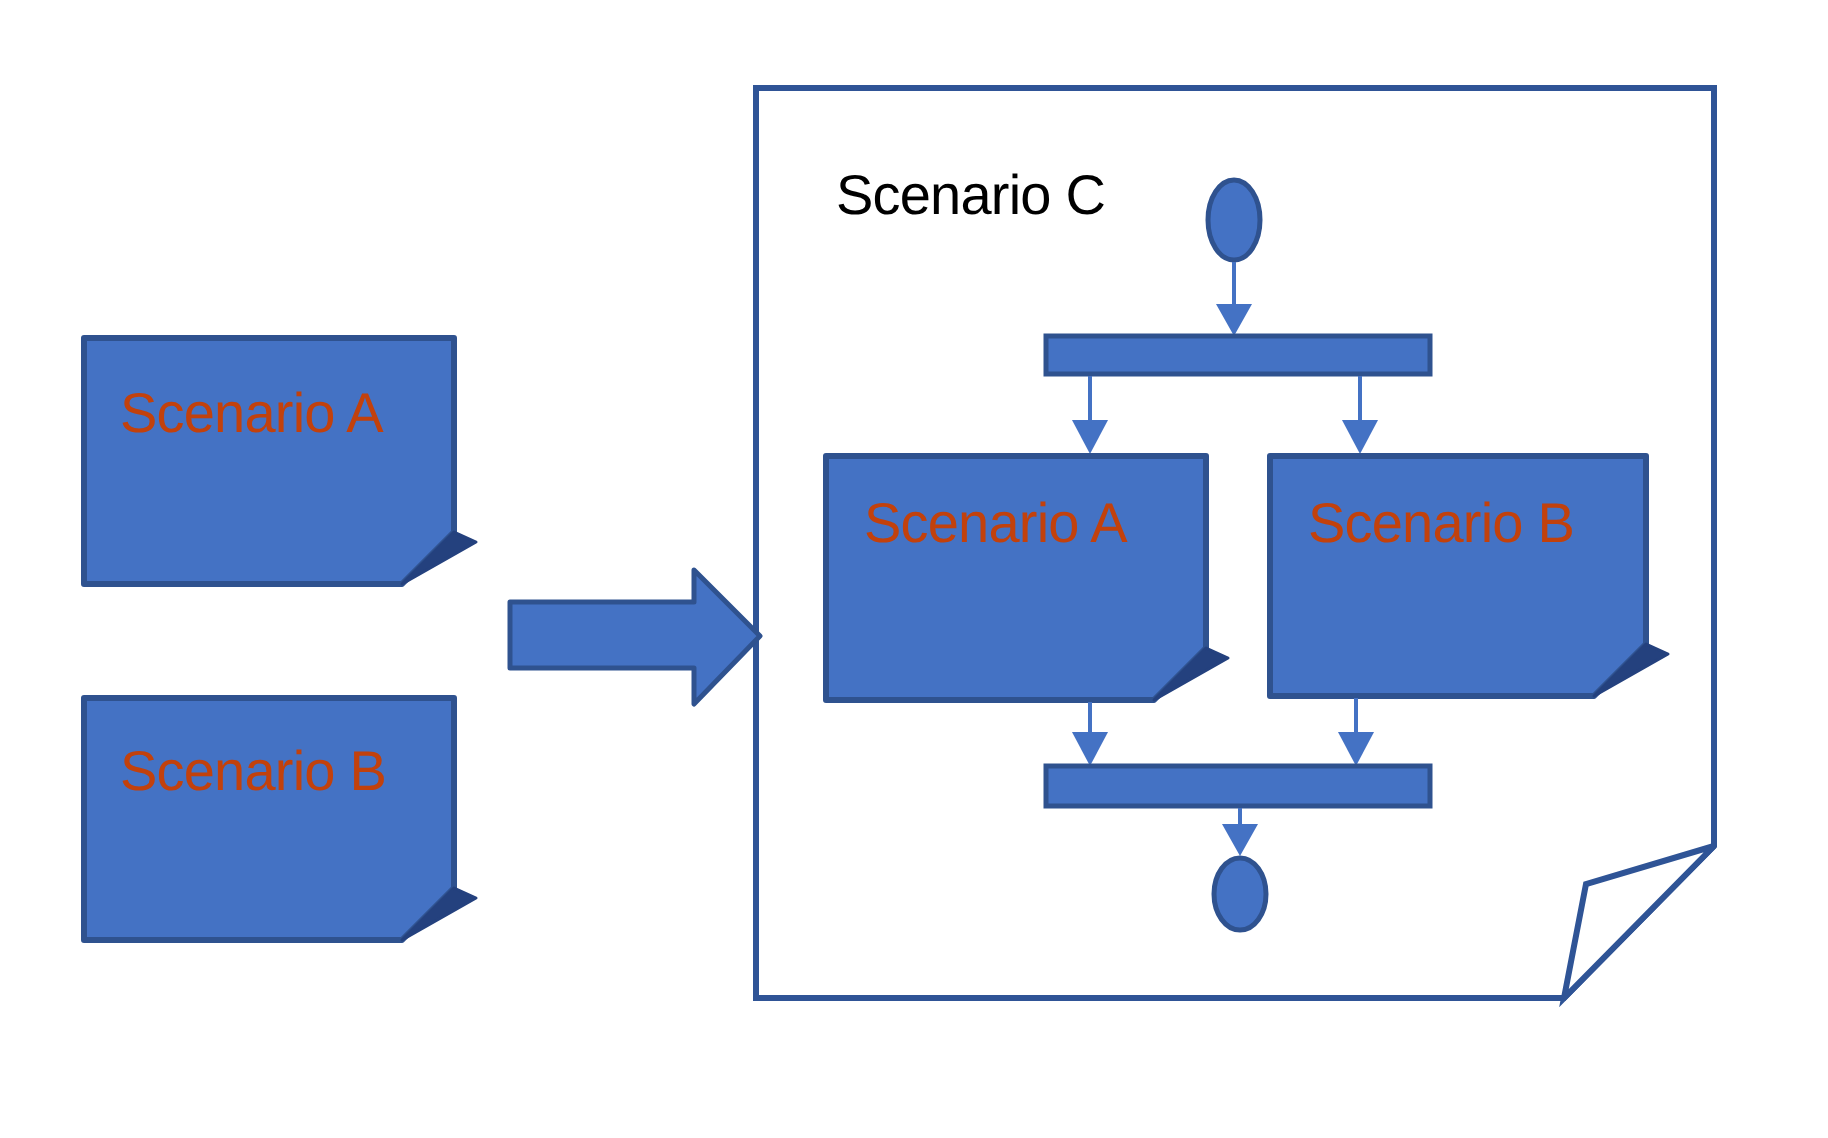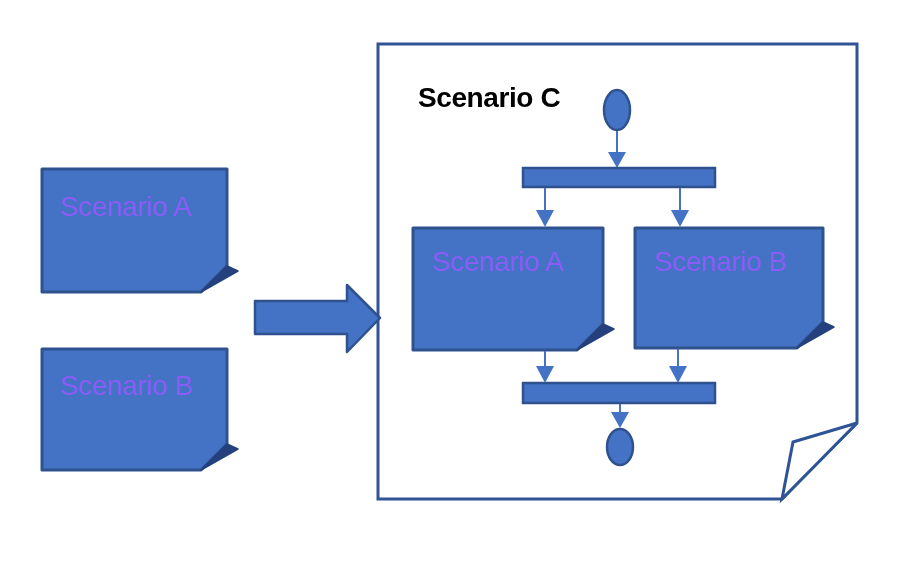--- a/index.html
+++ b/index.html
@@ -18,21 +18,21 @@
   .canvas svg {
     position: absolute;
     left: 0;
     top: 0;
   }
   .shape-label {
     position: absolute;
     font-size: 28px;
     line-height: 28px;
     letter-spacing: -0.4px;
-    color: #8b5cf6;
+    color: #c2410c;
     white-space: nowrap;
     user-select: none;
   }
   .container-title {
     color: #000000;
   }
   
   .note-body   { fill: #4472C4; stroke: #2F528F; stroke-width: 3; stroke-linejoin: round; }
   .note-fold   { fill: #24417E; stroke: #24417E; stroke-width: 1.5; stroke-linejoin: round; }
   .page        { fill: #ffffff; stroke: #2F5496; stroke-width: 3; stroke-linejoin: miter; }
@@ -104,19 +104,19 @@
       <polygon class="conn-head" points="611,412 629,412 620,428"></polygon>
 
       <ellipse class="node" cx="620" cy="447" rx="13" ry="18"></ellipse>
     </g>
   </svg>
 
   <div class="shape-label" style="left:60px; top:193px;">Scenario A</div>
 
   <div class="shape-label" style="left:60px; top:372px;">Scenario B</div>
 
-  <div class="shape-label container-title" style="left:418px; top:84px;font-weight:bold;">Scenario C</div>
+  <div class="shape-label container-title" style="left:418px; top:84px;">Scenario C</div>
 
   <div class="shape-label" style="left:432px; top:248px;">Scenario A</div>
 
   <div class="shape-label" style="left:654px; top:248px;">Scenario B</div>
 
 </div>
 
 </body></html>

